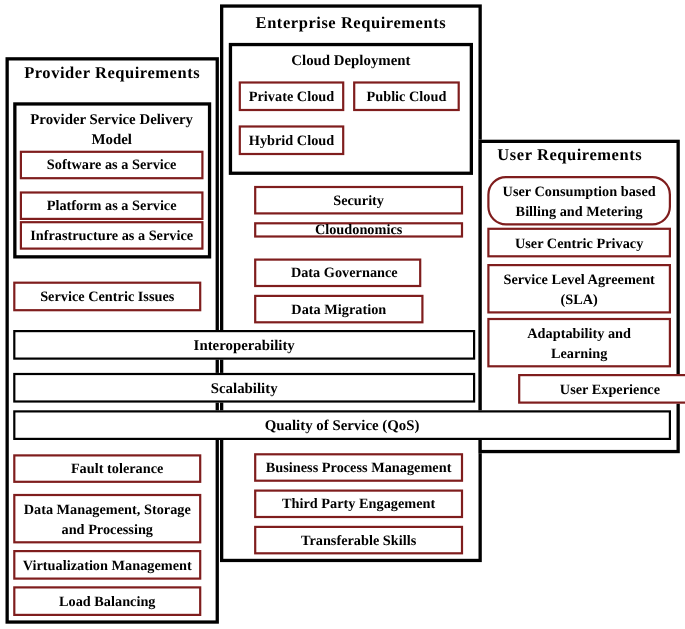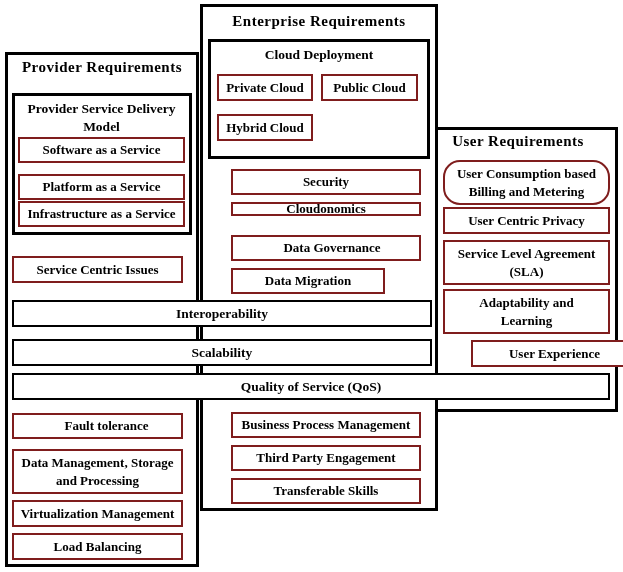--- a/index.html
+++ b/index.html
@@ -52,21 +52,21 @@
   <div class="box" style="left:12px; top:533px; width:171px; height:27px;">Load Balancing</div>
 
   <div class="subcontainer" style="left:208px; top:39px; width:222px; height:120px;"></div>
   <div class="subtitle" style="left:208px; top:46px; width:222px;">Cloud Deployment</div>
   <div class="box" style="left:217px; top:74px; width:96px; height:27px;">Private Cloud</div>
   <div class="box" style="left:321px; top:74px; width:97px; height:27px;">Public Cloud</div>
   <div class="box" style="left:217px; top:114px; width:96px; height:27px;">Hybrid Cloud</div>
 
   <div class="box" style="left:231px; top:169px; width:190px; height:26px;">Security</div>
   <div class="box" style="left:231px; top:202px; width:190px; height:14px;">Cloudonomics</div>
-  <div class="box" style="left:231px; top:235px; width:190px; height:26px;padding-left:14px;">Data Governance</div>
+  <div class="box" style="left:231px; top:235px; width:152px; height:26px;padding-left:14px;">Data Governance</div>
   <div class="box" style="left:231px; top:268px; width:154px; height:26px;">Data Migration</div>
 
   <div class="box" style="left:231px; top:412px; width:190px; height:26px;">Business Process Management</div>
   <div class="box" style="left:231px; top:445px; width:190px; height:26px;">Third Party Engagement</div>
   <div class="box" style="left:231px; top:478px; width:190px; height:26px;">Transferable Skills</div>
 
   <div class="box" style="left:443px; top:160px; width:167px; height:45px;border-radius:17px;">User Consumption based
 Billing and Metering</div>
   <div class="box" style="left:443px; top:207px; width:167px; height:27px;">User Centric Privacy</div>
   <div class="box" style="left:443px; top:240px; width:167px; height:45px;">Service Level Agreement

